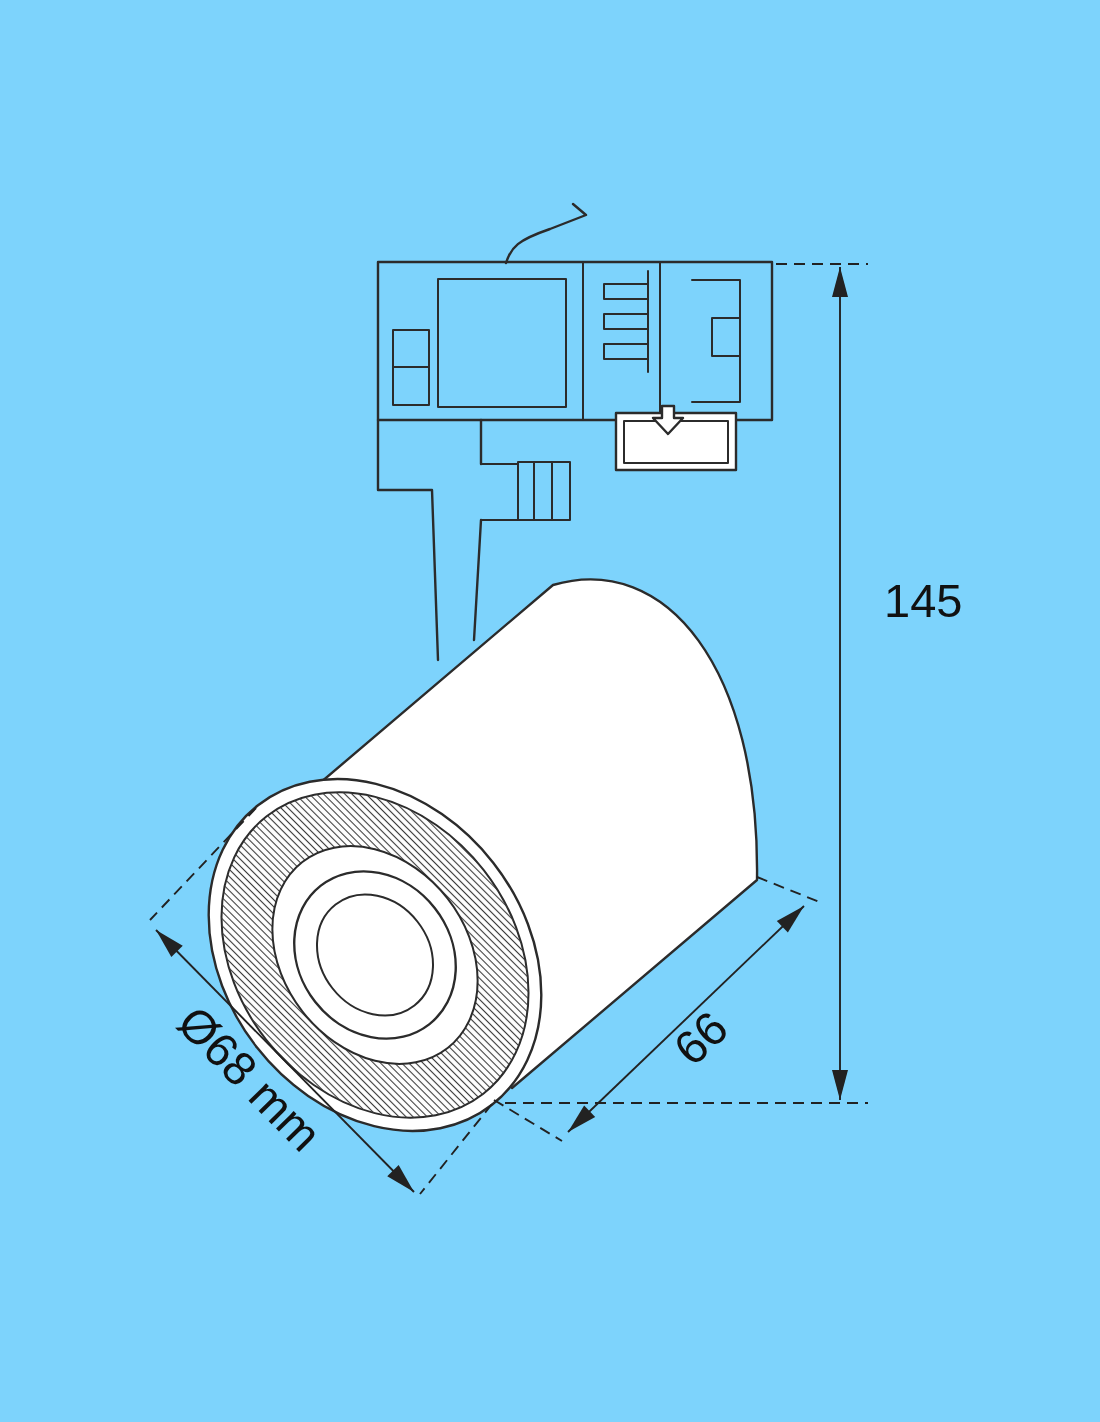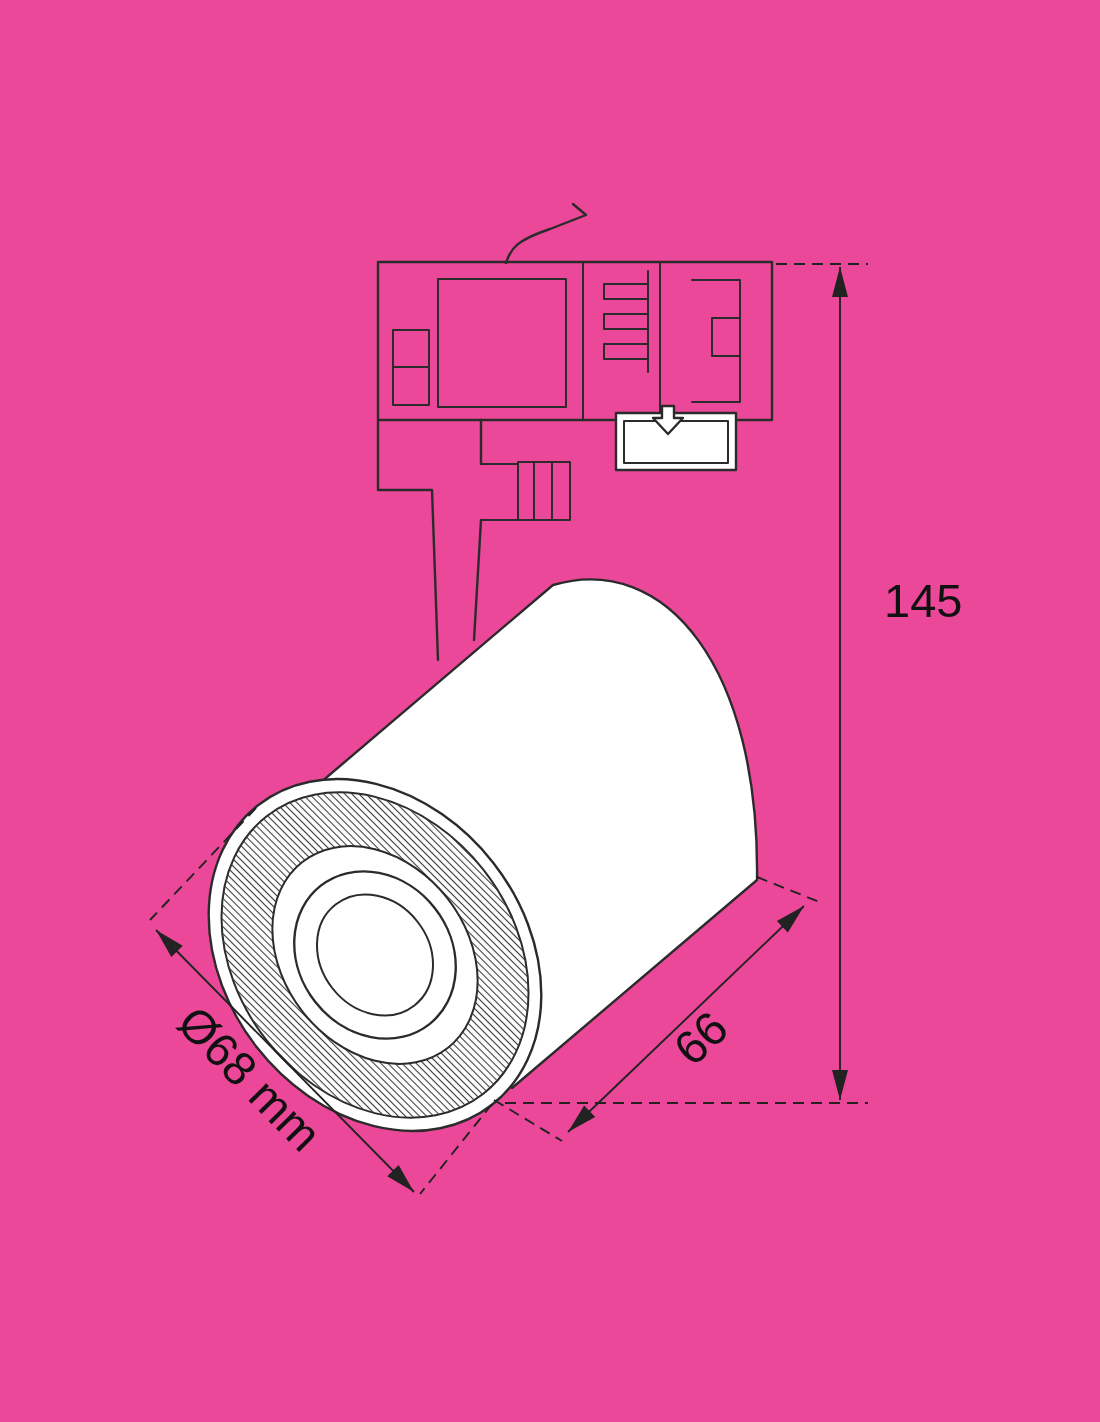--- a/index.html
+++ b/index.html
@@ -4,21 +4,21 @@
 <style>
   html, body {
     margin: 0;
     padding: 0;
     background: #ffffff;
   }
   .page {
     position: relative;
     width: 1100px;
     height: 1422px;
-    background: #ec4899;
+    background: #7dd3fc;
     overflow: hidden;
   }
   svg { display: block; }
   .ln  { fill: none; stroke: #2b2b2b; stroke-width: 2.4; stroke-linejoin: round; stroke-linecap: round; }
   .thin{ stroke-width: 2; }
   .lnw { fill: #ffffff; stroke: #2b2b2b; stroke-width: 2.4; stroke-linejoin: round; }
   .dim { fill: none; stroke: #222222; stroke-width: 1.9; }
   .dash{ stroke-dasharray: 11 7; }
   .lbl { font-family: "Liberation Sans", sans-serif; font-size: 47px; fill: #111111; }
 </style>

